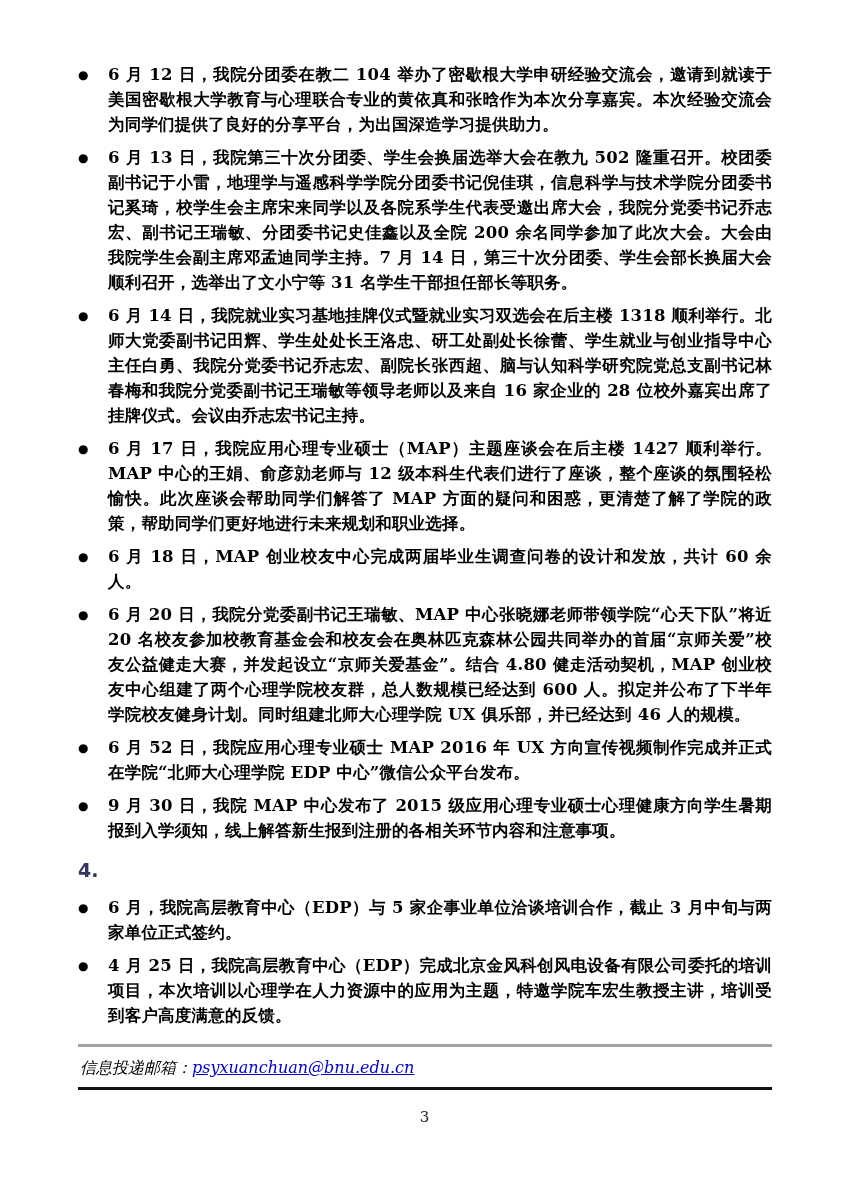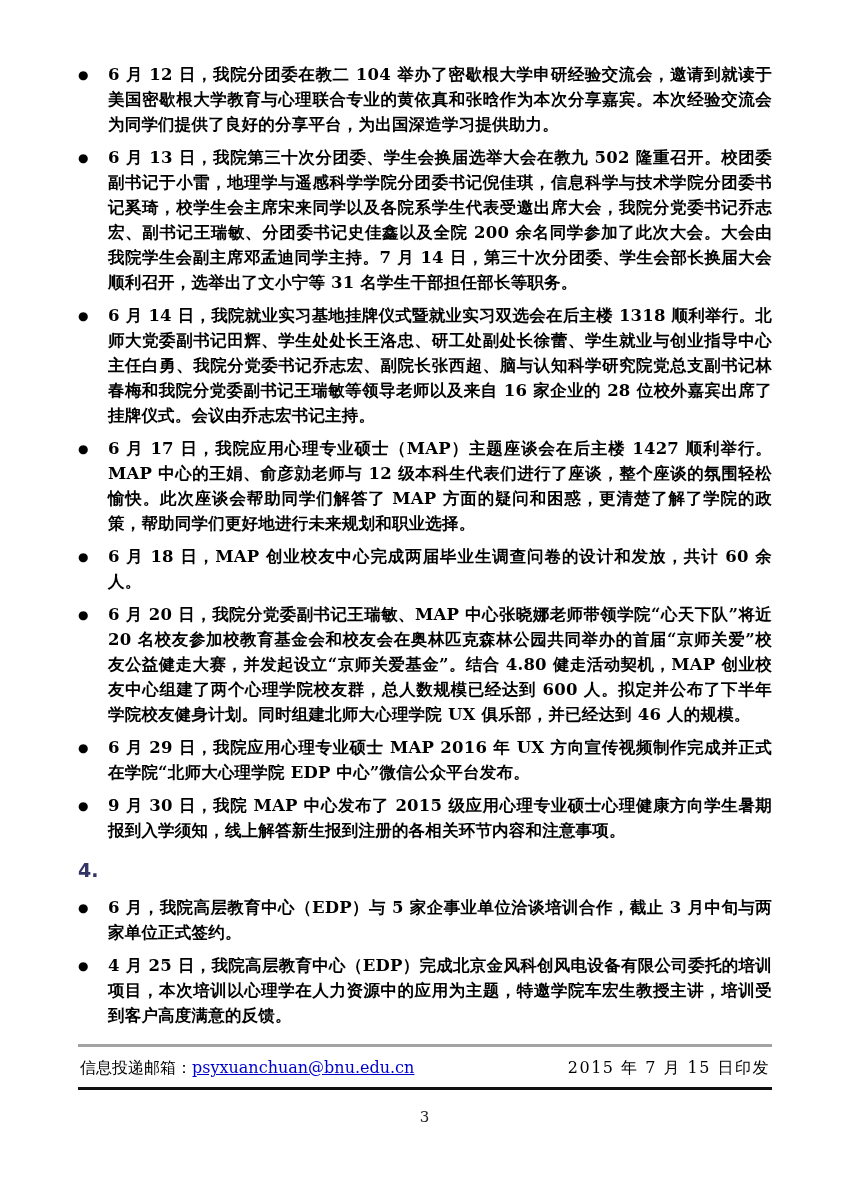--- a/index.html
+++ b/index.html
@@ -62,20 +62,21 @@
     border:none;
     margin:0 0 10px 0;
   }
   .footer-row{
     display:flex;
     justify-content:space-between;
     align-items:center;
     font-size:16px;
     line-height:22px;
     padding:0 2px;
+    font-style:italic;
   }
   .footer-email-link{
     text-decoration:underline;
     font-family:"DejaVu Serif","Liberation Serif",serif;
   }
   .footer-date{
     letter-spacing:1.5px;
   }
   .rule-bottom{
     height:3px;
@@ -123,21 +124,21 @@
     <div class="bullet-text">6 月 18 日，MAP 创业校友中心完成两届毕业生调查问卷的设计和发放，共计 60 余人。</div>
   </div>
 
   <div class="bullet-item">
     <span class="bullet-marker">●</span>
     <div class="bullet-text">6 月 20 日，我院分党委副书记王瑞敏、MAP 中心张晓娜老师带领学院“心天下队”将近 20 名校友参加校教育基金会和校友会在奥林匹克森林公园共同举办的首届“京师关爱”校友公益健走大赛，并发起设立“京师关爱基金”。结合 4.80 健走活动契机，MAP 创业校友中心组建了两个心理学院校友群，总人数规模已经达到 600 人。拟定并公布了下半年学院校友健身计划。同时组建北师大心理学院 UX 俱乐部，并已经达到 46 人的规模。</div>
   </div>
 
   <div class="bullet-item">
     <span class="bullet-marker">●</span>
-    <div class="bullet-text">6 月 29 日，我院应用心理专业硕士 MAP 2016 年 UX 方向宣传视频制作完成并正式在学院“北师大心理学院 EDP 中心”微信公众平台发布。</div>
+    <div class="bullet-text">6 月 52 日，我院应用心理专业硕士 MAP 2016 年 UX 方向宣传视频制作完成并正式在学院“北师大心理学院 EDP 中心”微信公众平台发布。</div>
   </div>
 
   <div class="bullet-item">
     <span class="bullet-marker">●</span>
     <div class="bullet-text">9 月 30 日，我院 MAP 中心发布了 2015 级应用心理专业硕士心理健康方向学生暑期报到入学须知，线上解答新生报到注册的各相关环节内容和注意事项。</div>
   </div>
 </div>
 
   <div class="section-heading" style="color: rgb(51, 51, 102);">
     <span class="num">4.</span>
@@ -156,18 +157,17 @@
 </div>
 
 </div>
 
 <div class="footer">
   <hr class="rule-top" style="background: rgb(163, 163, 163);">
   <div class="footer-row">
     <span>
       <span>信息投递邮箱：</span><a class="footer-email-link" href="#" style="color: rgb(0, 0, 204);">psyxuanchuan@bnu.edu.cn</a>
     </span>
-    <span class="footer-date">2015 年 7 月 15 日印发</span>
   </div>
   <hr class="rule-bottom" style="background: rgb(17, 17, 17);">
 </div>
 
 <div class="page-number">3</div>
 
 </body></html>

